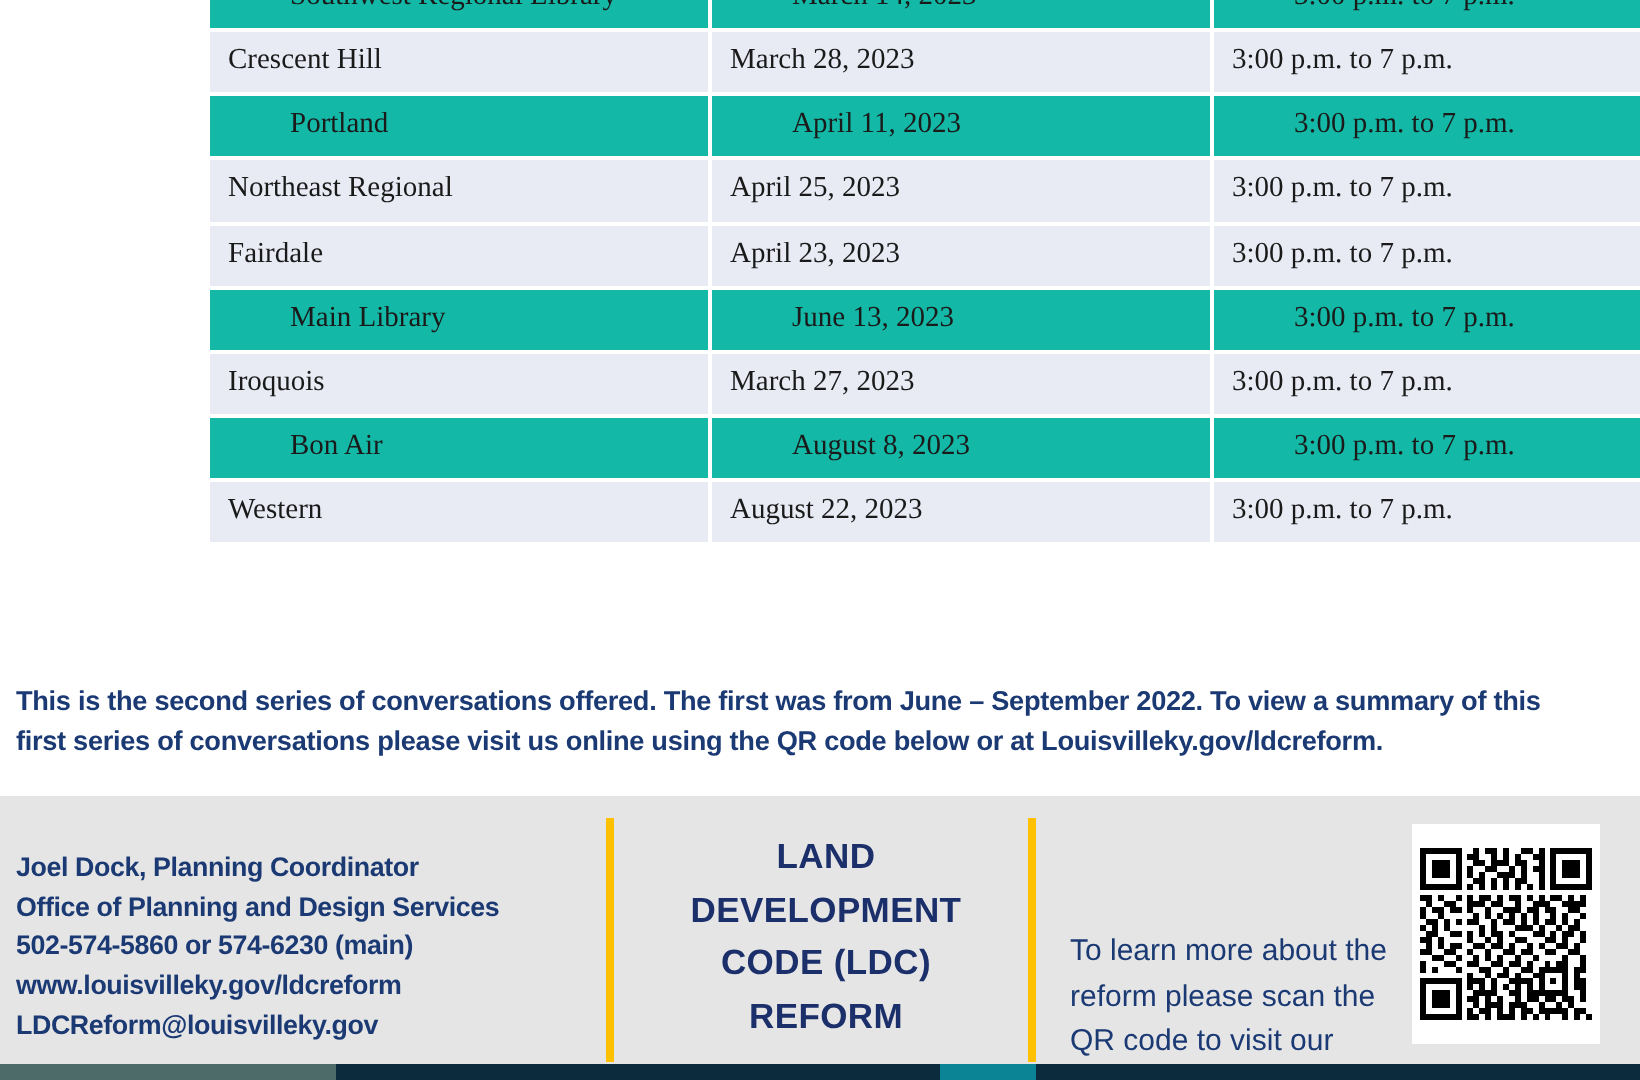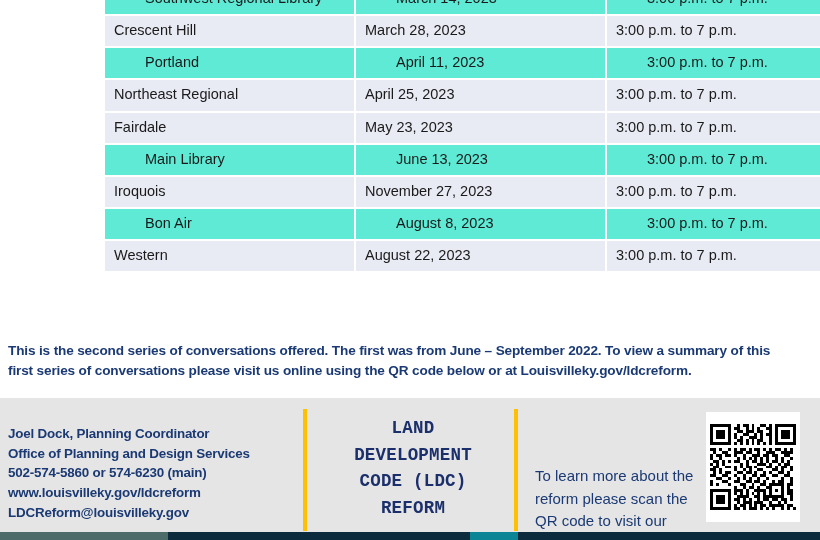--- a/index.html
+++ b/index.html
@@ -22,28 +22,28 @@
     top: -18px;
     width: 609px;
   }
   table.schedule {
     border-collapse: separate;
     border-spacing: 2px 2px;
     width: 609px;
     table-layout: fixed;
   }
   table.schedule td {
-    font-family: Liberation Sans, sans-serif;
+    font-family: Liberation Serif, serif;
     font-size: 14.5px;
     color: #1a1a1a;
     padding: 5px 9px 6px 9px;
     vertical-align: top;
     line-height: 1.32;
   }
-  tr.row-dark td { background: #5eead4; padding-left: 40px; }
+  tr.row-dark td { background: #14b8a6; padding-left: 40px; }
   tr.row-light td { background: #e8eaf4; }
   td.col-location { width: 200px; }
   td.col-date { width: 200px; }
   td.col-time { width: 195px; }
 
   
   .note {
     position: absolute;
     left: 8px;
     top: 341px;
@@ -107,21 +107,21 @@
   }
   .divider.left  { left: 303px; top: 409px; height: 122px; }
   .divider.right { left: 514px; top: 409px; height: 122px; }
 
   .brand {
     position: absolute;
     left: 320px;
     top: 415px;
     width: 186px;
     text-align: center;
-    font-family: Liberation Mono, monospace;
+    font-family: Liberation Sans, sans-serif;
     font-size: 17.5px;
     font-weight: bold;
     color: #1b2f6b;
     line-height: 1.52;
     letter-spacing: 0.2px;
   }
 
   .cta {
     position: absolute;
     left: 535px;
@@ -168,31 +168,31 @@
         <td class="col-date">April 11, 2023</td>
         <td class="col-time">3:00 p.m. to 7 p.m.</td>
       </tr>
       <tr class="row-light">
         <td class="col-location">Northeast Regional</td>
         <td class="col-date">April 25, 2023</td>
         <td class="col-time">3:00 p.m. to 7 p.m.</td>
       </tr>
       <tr class="row-light">
         <td class="col-location">Fairdale</td>
-        <td class="col-date">May 23, 2023</td>
+        <td class="col-date">April 23, 2023</td>
         <td class="col-time">3:00 p.m. to 7 p.m.</td>
       </tr>
       <tr class="row-dark">
         <td class="col-location">Main Library</td>
         <td class="col-date">June 13, 2023</td>
         <td class="col-time">3:00 p.m. to 7 p.m.</td>
       </tr>
       <tr class="row-light">
         <td class="col-location">Iroquois</td>
-        <td class="col-date">November 27, 2023</td>
+        <td class="col-date">March 27, 2023</td>
         <td class="col-time">3:00 p.m. to 7 p.m.</td>
       </tr>
       <tr class="row-dark">
         <td class="col-location">Bon Air</td>
         <td class="col-date">August 8, 2023</td>
         <td class="col-time">3:00 p.m. to 7 p.m.</td>
       </tr>
       <tr class="row-light">
         <td class="col-location">Western</td>
         <td class="col-date">August 22, 2023</td>

